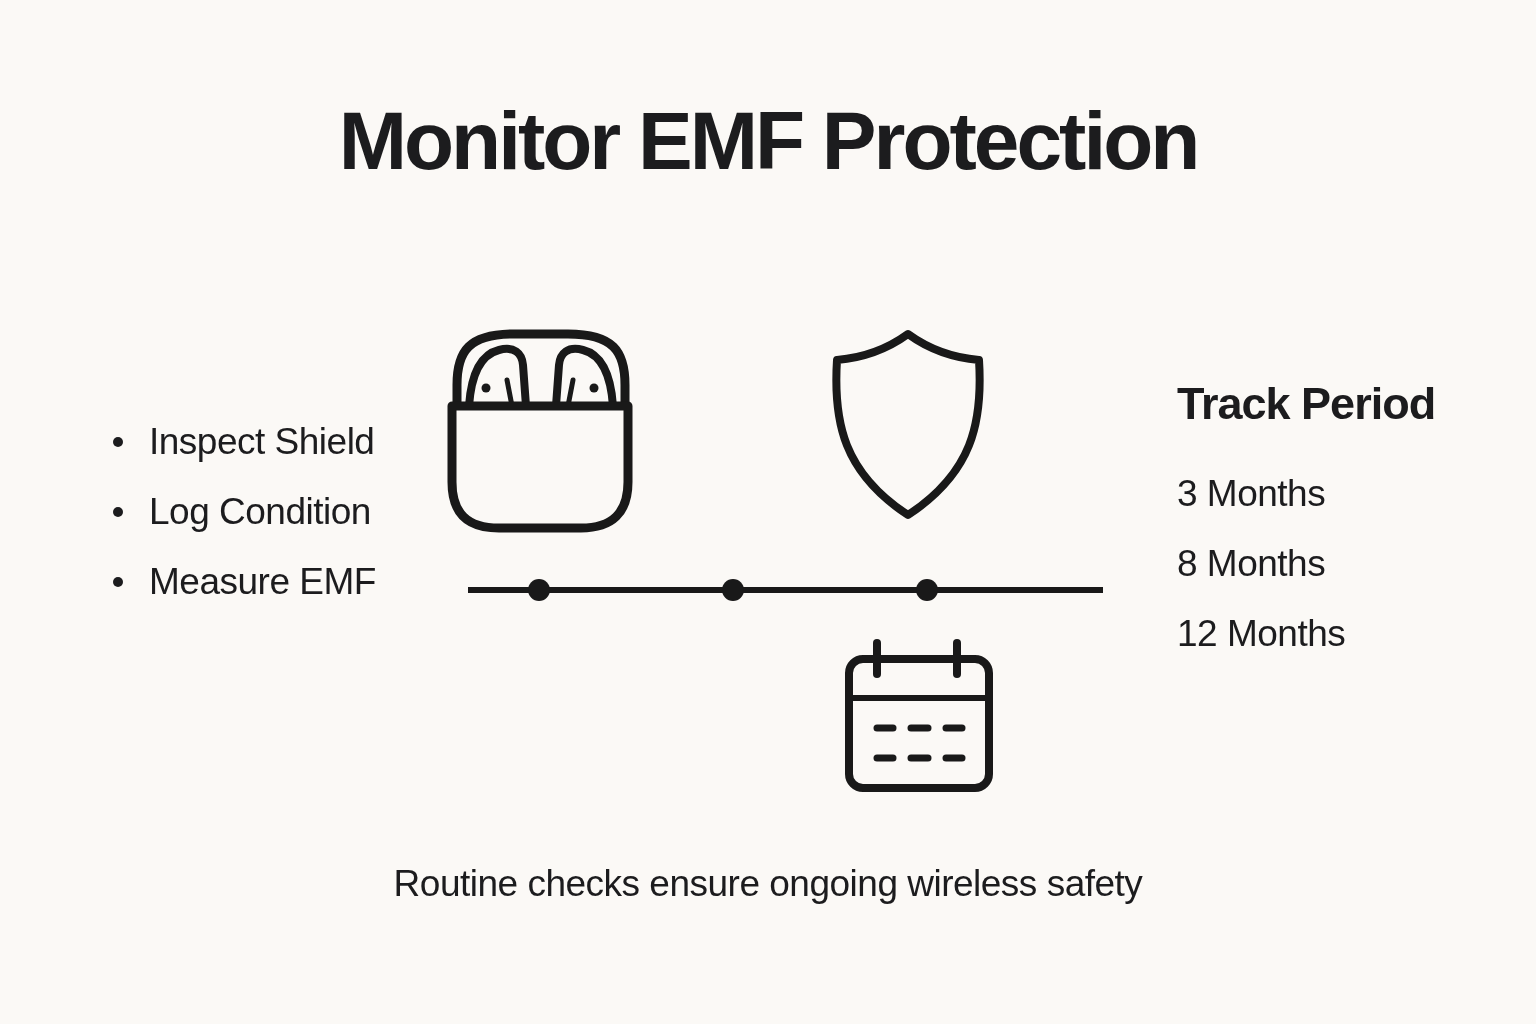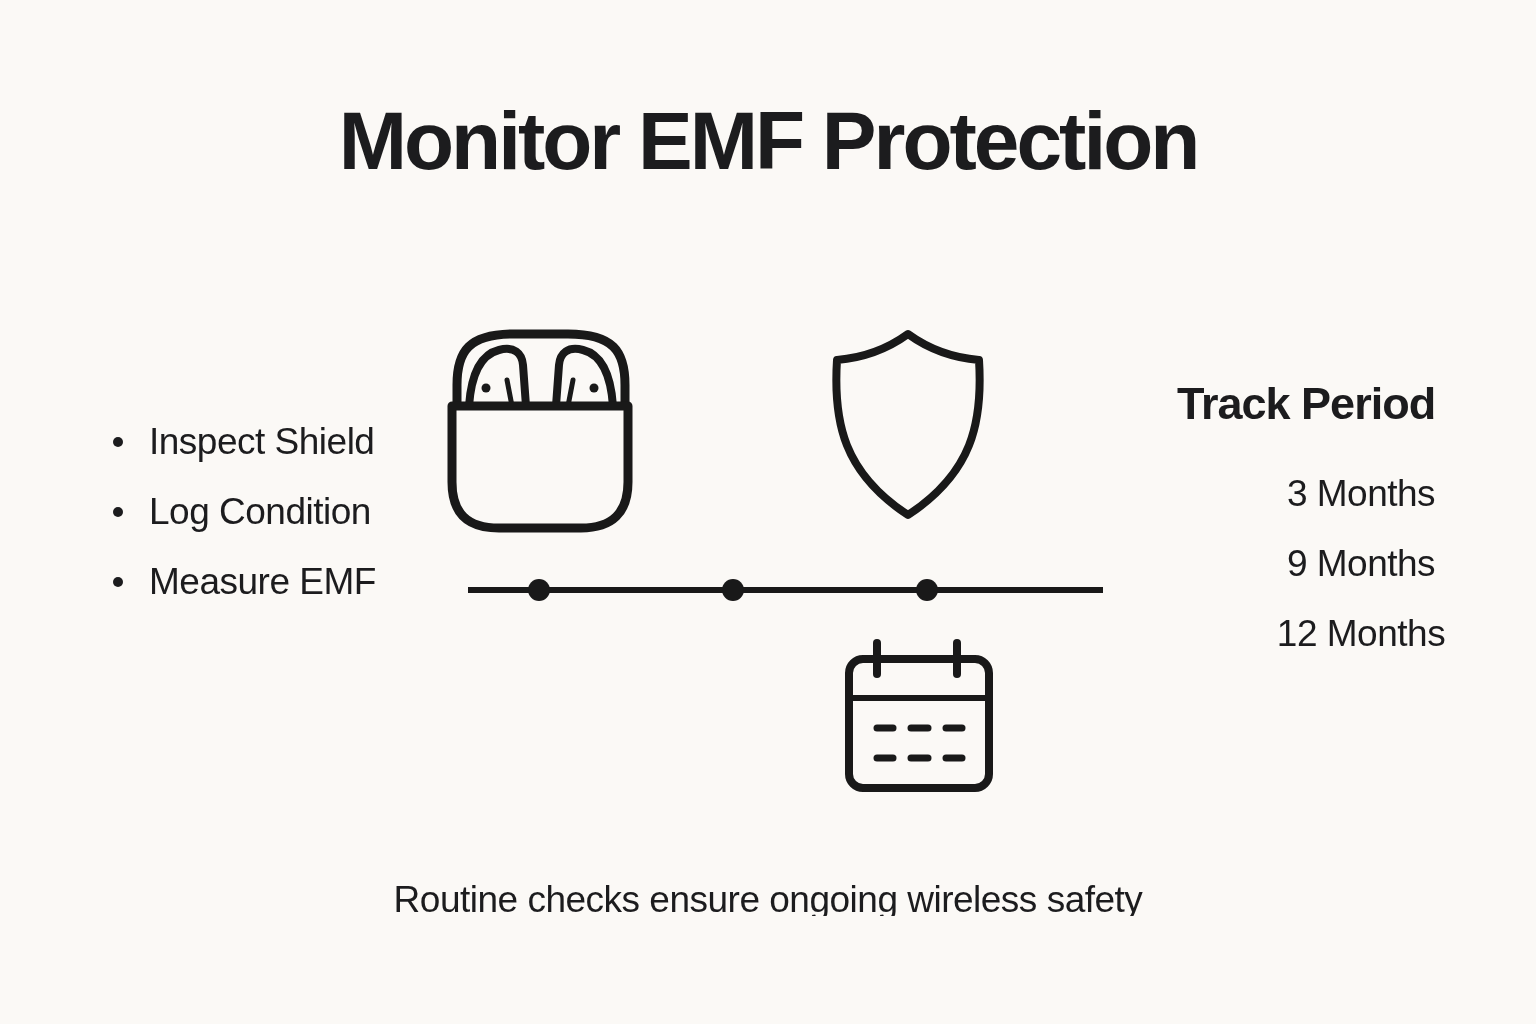--- a/index.html
+++ b/index.html
@@ -24,32 +24,32 @@
   }
   .col{position:absolute;top:378px;}
   .col-left{left:107px;width:420px;}
   .col-right{left:1177px;width:340px;}
   .col h2{
     margin:0;font-size:45px;font-weight:700;letter-spacing:-1px;line-height:52px;
   }
   .col ul{list-style:none;margin:29px 0 0 0;padding:0;}
   .col li{
     font-size:37px;line-height:70px;letter-spacing:-0.5px;
-    display:flex;align-items:center;white-space:nowrap;text-align:center;
+    display:flex;align-items:center;white-space:nowrap;
   }
-  .col-right li{display:block;margin-left:28px;}
+  .col-right li{display:block;}
   .bullet{
     width:10px;height:10px;border-radius:50%;
     background:var(--color-text);
     margin:0 26px 0 6px;flex:none;
   }
   .caption{
     position:absolute;top:862px;left:0;width:100%;
     text-align:center;
-    font-size:37px;letter-spacing:-0.5px;line-height:44px;margin-top:16px;
+    font-size:37px;letter-spacing:-0.5px;line-height:44px;
   }
   .graphics{position:absolute;left:440px;top:320px;width:710px;height:480px;}
   .ln{fill:none;stroke:var(--color-icon_stroke);stroke-linejoin:round;}
   .fl{fill:var(--color-icon_stroke);}
   .w5{stroke-width:5;}
   .w6{stroke-width:6;}
   .w7{stroke-width:7;}
   .w8{stroke-width:8;}
   .w9{stroke-width:9;}
   .rc{stroke-linecap:round;}
@@ -75,21 +75,21 @@
         <span class="bullet"></span>
         <span>Measure EMF</span>
       </li>
     </ul>
   </section>
 
   <section class="col col-right">
     <h2>Track Period</h2>
     <ul>
       <li>3 Months</li>
-      <li>9 Months</li>
+      <li>8 Months</li>
       <li>12 Months</li>
     </ul>
   </section>
 
   <svg class="graphics" viewBox="440 320 710 480" xmlns="http://www.w3.org/2000/svg">
 
     <g>
       <path class="ln w9" d="M457,406 V385 C457,351 469,334 514,334 H568 C613,334 625,351 625,385 V406"></path>
       <path class="ln w8" d="M469,406 C471,377 479,355 499,350 C514,346 522,353 523,365 L526,406"></path>
       <path class="ln w5 rc" d="M507,380 L512,406"></path>

